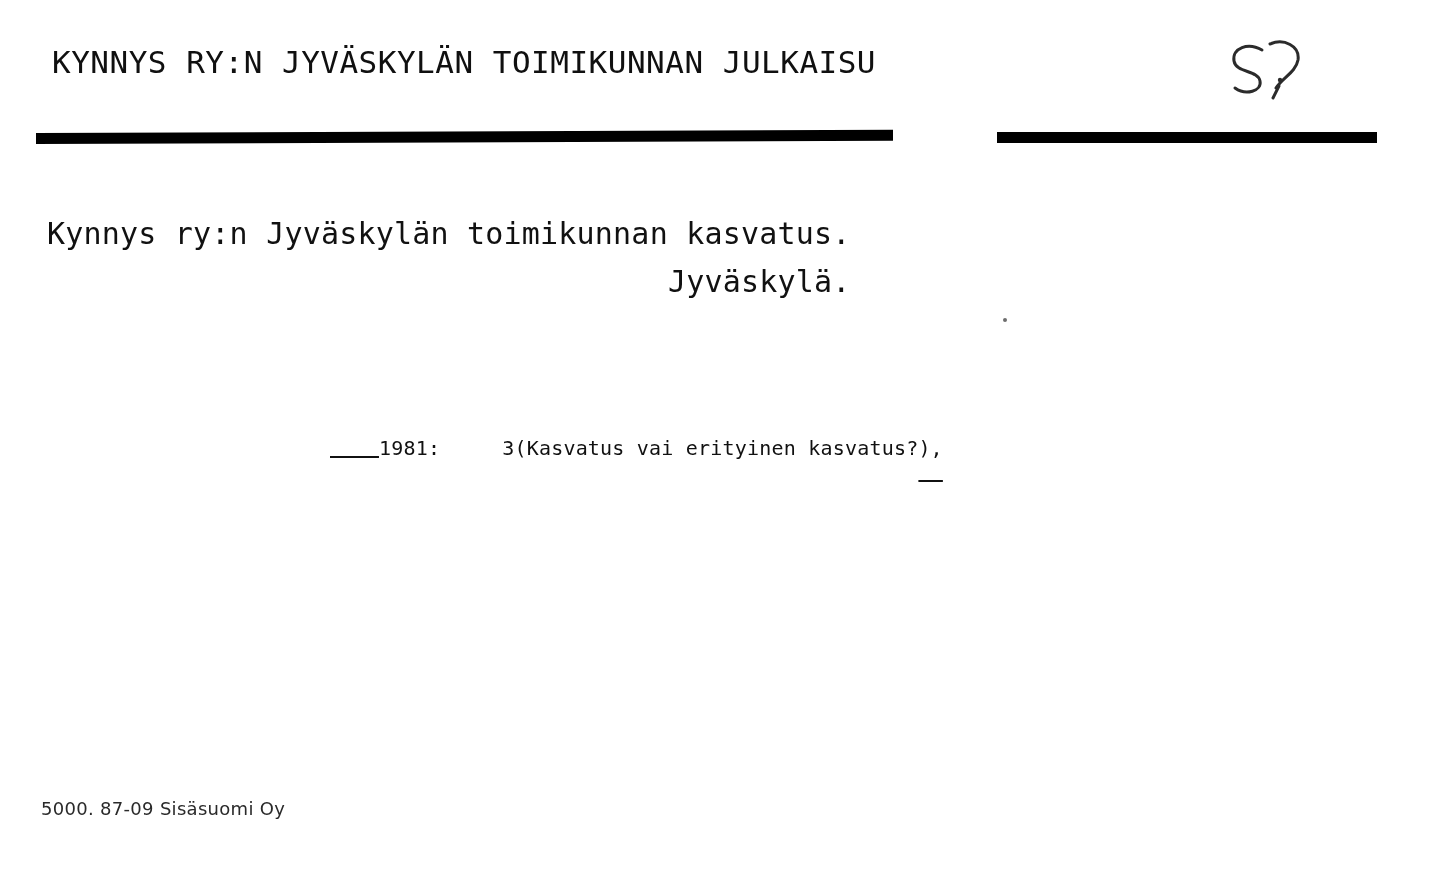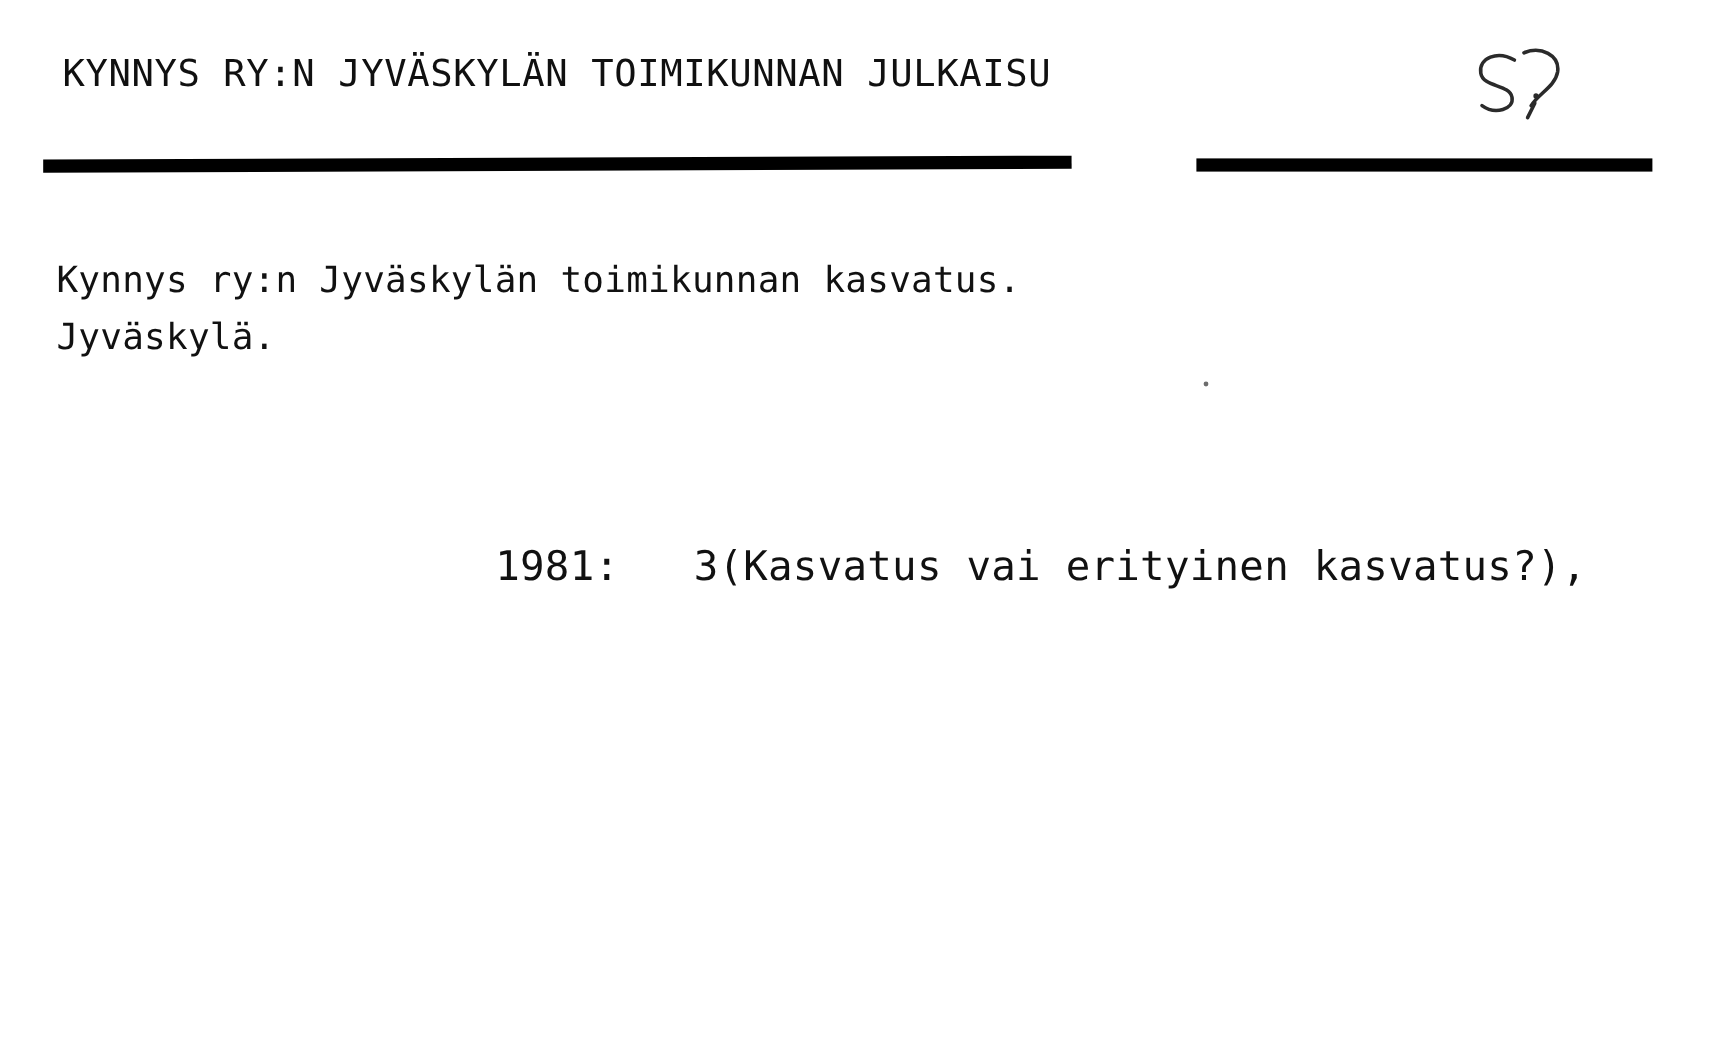--- a/index.html
+++ b/index.html
@@ -13,20 +13,21 @@
     position: relative;
     overflow: hidden;
     font-family: "DejaVu Sans Mono", monospace;
     color: #111111;
     -webkit-font-smoothing: antialiased;
   }
 
   .page {
     position: absolute;
     inset: 0;
+    text-align: right;
   }
 
   
   .card-title {
     position: absolute;
     left: 52px;
     top: 44px;
     font-family: "DejaVu Sans Mono", monospace;
     font-size: 31px;
     letter-spacing: 0.5px;
@@ -75,23 +76,24 @@
     line-height: 48px;
     white-space: pre;
     letter-spacing: 0.2px;
   }
 
   
   .entry-line {
     position: absolute;
     left: 330px;
     top: 412px;
-    font-size: 34px;
+    font-size: 20px;
     white-space: pre;
     letter-spacing: 0.2px;
+    text-decoration: underline;
   }
   .entry-year {
     display: inline-block;
   }
   .entry-text {
     display: inline-block;
     padding-left: 62px;
   }
 
   
@@ -138,14 +140,15 @@
 
   <div class="body-block">Kynnys ry:n Jyväskylän toimikunnan kasvatus.
 Jyväskylä.</div>
 
   <div class="entry-line">
     <span class="entry-year">1981:</span><span class="entry-text">3(Kasvatus vai erityinen kasvatus?),</span>
   </div>
 
   <div class="artifact-dot"></div>
 
+  <div class="imprint">5000. 87-09 Sisäsuomi Oy</div>
 
 </div>
 
 </body></html>

